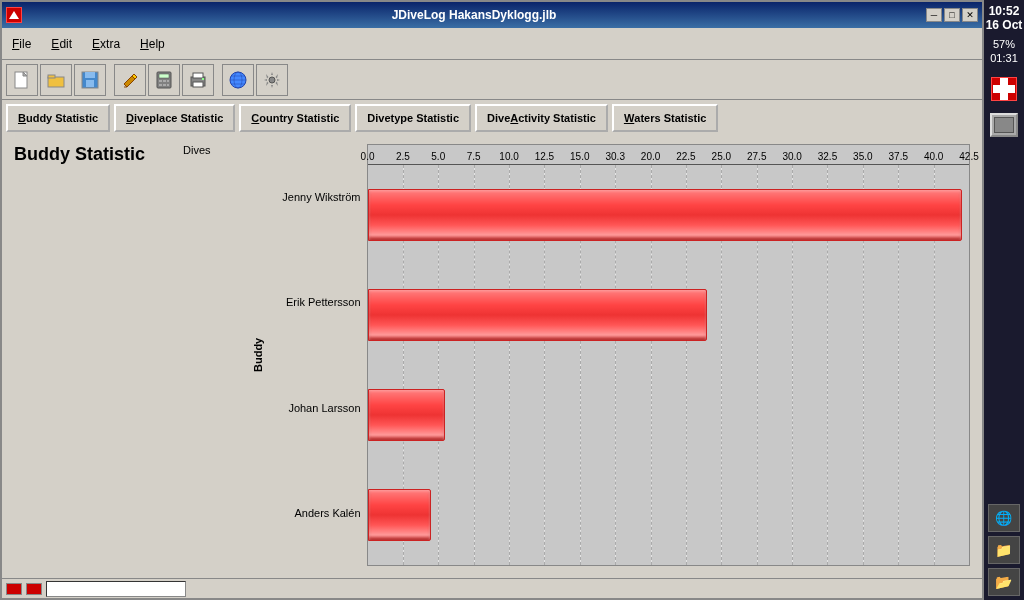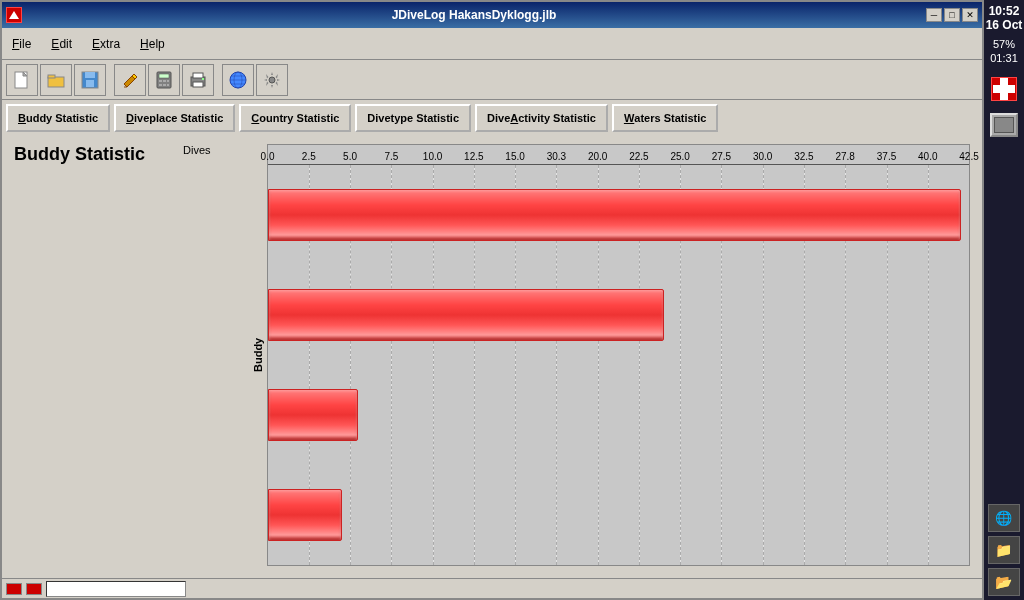--- a/index.html
+++ b/index.html
@@ -422,39 +422,45 @@
   </div>
 
   <div id="content">
     <div id="chart-title">Buddy Statistic</div>
     <div id="chart-subtitle">Dives</div>
 
     <div id="chart-area">
 
       <div id="y-axis-label">Buddy</div>
 
+      <div id="y-names">
+        <div class="y-name">Jenny Wikström</div>
+        <div class="y-name">Erik Pettersson</div>
+        <div class="y-name">Johan Larsson</div>
+        <div class="y-name">Anders Kalén</div>
+      </div>
 
       <div id="plot-area">
 
         <div id="x-axis">
           <span class="x-tick" style="left:0%">0.0</span>
           <span class="x-tick" style="left:5.88%">2.5</span>
           <span class="x-tick" style="left:11.76%">5.0</span>
           <span class="x-tick" style="left:17.65%">7.5</span>
           <span class="x-tick" style="left:23.53%">10.0</span>
           <span class="x-tick" style="left:29.41%">12.5</span>
           <span class="x-tick" style="left:35.29%">15.0</span>
           <span class="x-tick" style="left:41.18%">30.3</span>
           <span class="x-tick" style="left:47.06%">20.0</span>
           <span class="x-tick" style="left:52.94%">22.5</span>
           <span class="x-tick" style="left:58.82%">25.0</span>
           <span class="x-tick" style="left:64.71%">27.5</span>
           <span class="x-tick" style="left:70.59%">30.0</span>
           <span class="x-tick" style="left:76.47%">32.5</span>
-          <span class="x-tick" style="left:82.35%">27.8</span>
+          <span class="x-tick" style="left:82.35%">35.0</span>
           <span class="x-tick" style="left:88.24%">37.5</span>
           <span class="x-tick" style="left:94.12%">40.0</span>
           <span class="x-tick" style="left:100%">42.5</span>
         </div>
 
         <div id="bars-container">
 
           <div class="grid-line" style="left:5.88%"></div>
           <div class="grid-line" style="left:11.76%"></div>
           <div class="grid-line" style="left:17.65%"></div>

